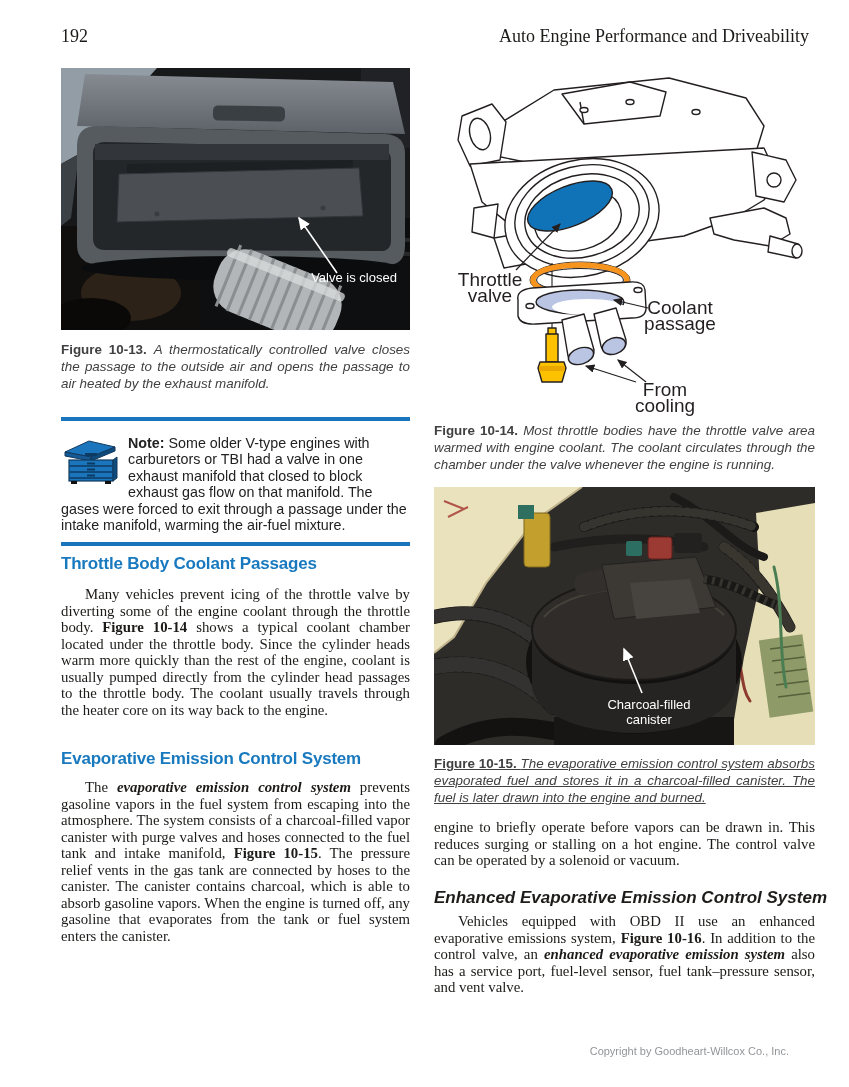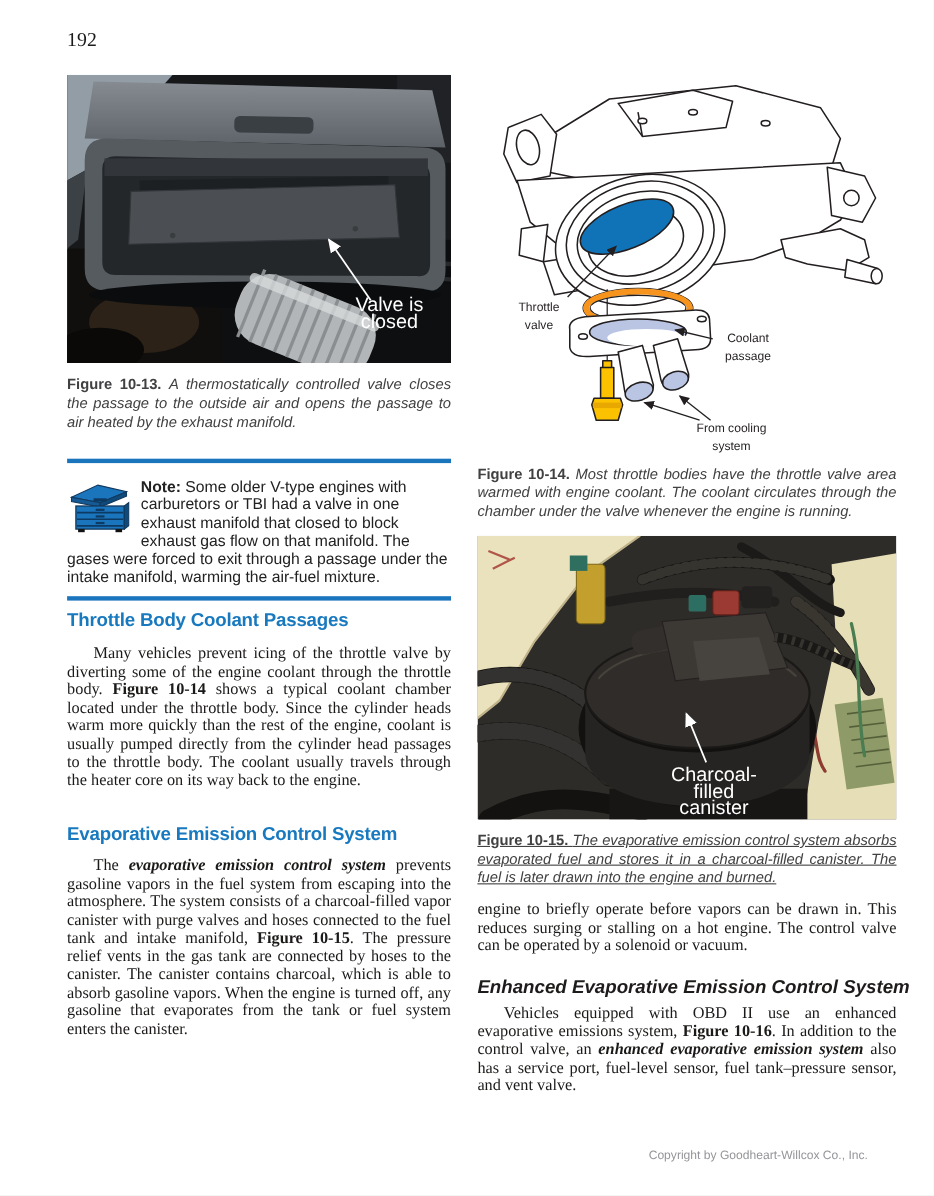--- a/index.html
+++ b/index.html
@@ -11,23 +11,23 @@
   .page{position:relative;width:849px;height:1087px;background:#ffffff;margin:0 auto;
         font-family:"Liberation Serif",serif;color:#1b1a18;overflow:hidden;}
   .pagehead{position:absolute;left:61px;right:40px;top:26px;display:flex;
             justify-content:space-between;font-size:18px;color:#1c1b19;}
   .pagefoot{position:absolute;right:60px;top:1045px;font-family:"Liberation Sans",sans-serif;
             font-size:11px;color:var(--footer_gray);}
   figure{margin:0;padding:0;}
   .photo,.diagram{position:absolute;overflow:hidden;}
   .photo svg,.diagram svg{position:absolute;left:0;top:0;}
   .photo-label{position:absolute;color:#fff;font-family:"Liberation Sans",sans-serif;
-               font-size:18px;line-height:15px;text-align:center;white-space:pre-line;}
+               font-size:13px;line-height:15px;text-align:center;white-space:pre-line;}
   .dia-label{position:absolute;color:var(--line_black);font-family:"Liberation Sans",sans-serif;
-             font-size:11px;line-height:16px;text-align:center;white-space:pre-line;}
+             font-size:19px;line-height:16px;text-align:center;white-space:pre-line;}
   .caption{position:absolute;font-family:"Liberation Sans",sans-serif;font-size:13.4px;
            line-height:17px;font-style:italic;color:var(--caption_gray);text-align:justify;}
   .h1{position:absolute;font-family:"Liberation Sans",sans-serif;font-weight:700;
       font-size:17px;line-height:24px;color:var(--heading_blue);margin:0;letter-spacing:-0.2px;}
   .h3{position:absolute;font-family:"Liberation Sans",sans-serif;font-weight:700;font-style:italic;
       font-size:17px;line-height:21px;color:#1d1c1a;margin:0;}
   .body{font-size:14.8px;line-height:16.5px;text-align:justify;text-indent:24px;margin:0;font-family:Liberation Serif, serif;}
   .abs{position:absolute;}
   .noindent{text-indent:0;}
   .pgroup p{margin:0;}
@@ -43,20 +43,21 @@
   .r-bolditalic{font-weight:700;font-style:italic;}
   .r-boldlead{font-weight:700;font-style:normal;}
 </style>
 </head>
 <body>
 
 <div class="page">
 
   <div class="pagehead">
     <span>192</span>
+    <span>Auto Engine Performance and Driveability</span>
   </div>
 
   <figure class="photo" style="left:61px;top:68px;width:349px;height:262px;">
     <svg width="349" height="262" viewBox="0 0 349 262">
       <defs>
         <marker id="aw1" markerWidth="9" markerHeight="9" refX="7" refY="3.5" orient="auto">
           <path d="M0,0 L8,3.5 L0,7 Z" fill="#ffffff"></path>
         </marker>
         <linearGradient id="ductTop" x1="0" y1="0" x2="0" y2="1">
           <stop offset="0" stop-color="#858b91"></stop>

